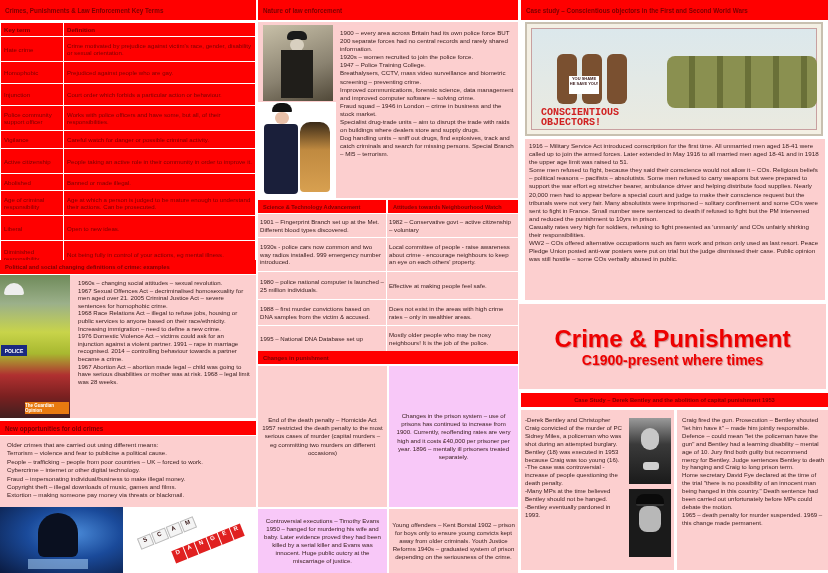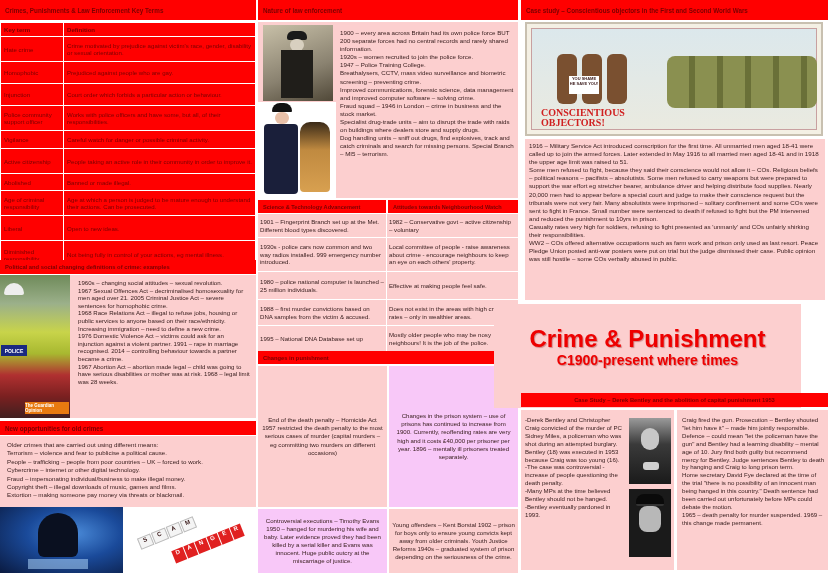--- a/index.html
+++ b/index.html
@@ -196,31 +196,31 @@
 
 <div class="abs hdr" style="left:521px;top:0;width:307px;height:20px;">Case study – Conscientious objectors in the First and Second World Wars</div>
 
 <div class="abs img" style="left:525px;top:22px;width:298px;height:114px;background:#f4f0e4;border:2px solid #c8c0b0;">
   <div style="position:absolute;left:4px;top:4px;right:4px;bottom:4px;background:linear-gradient(180deg,#dce8ec,#eaeae0);border:1px solid #c8a0a0;"></div>
   <div style="position:absolute;left:30px;top:30px;width:20px;height:50px;background:#7a5030;border-radius:6px;"></div>
   <div style="position:absolute;left:55px;top:30px;width:20px;height:50px;background:#7a5030;border-radius:6px;"></div>
   <div style="position:absolute;left:80px;top:30px;width:20px;height:50px;background:#7a5030;border-radius:6px;"></div>
   <div style="position:absolute;left:42px;top:52px;width:30px;height:18px;background:#fff;font-size:4px;font-weight:bold;text-align:center;line-height:5px;">YOU SHAME HE SAVE YOU!</div>
   <div style="position:absolute;left:140px;top:32px;width:150px;height:52px;background:repeating-linear-gradient(90deg,#8a9050 0 22px,#6a7038 22px 28px);border-radius:8px;"></div>
-  <div style="position:absolute;left:14px;top:84px;width:140px;color:#d02020;font-weight:bold;font-size:10px;line-height:10px;font-family:Liberation Serif, serif;">CONSCIENTIOUS OBJECTORS!</div>
+  <div style="position:absolute;left:14px;top:84px;width:140px;color:#d02020;font-weight:bold;font-size:10px;line-height:10px;font-family:Liberation Mono, monospace;">CONSCIENTIOUS OBJECTORS!</div>
 </div>
 
 <div class="abs pink txt" style="left:525px;top:139px;width:300px;height:161px;padding:3px 4px;font-size:6.2px;line-height:8.1px;">
   <div>1916 – Military Service Act introduced conscription for the first time. All unmarried men aged 18-41 were called up to join the armed forces. Later extended in May 1916 to all married men aged 18-41 and in 1918 the upper age limit was raised to 51.</div>
   <div>Some men refused to fight, because they said their conscience would not allow it – COs. Religious beliefs – political reasons – pacifists – absolutists. Some men refused to carry weapons but were prepared to support the war effort eg stretcher bearer, ambulance driver and helping distribute food supplies. Nearly 20,000 men had to appear before a special court and judge to make their conscience request but the tribunals were not very fair. Many absolutists were imprisoned – solitary confinement and some COs were sent to fight in France. Small number were sentenced to death if refused to fight but the PM intervened and reduced the punishment to 10yrs in prison.</div>
   <div>Casualty rates very high for soldiers, refusing to fight presented as 'unmanly' and COs unfairly shirking their responsibilities.</div>
   <div>WW2 – COs offered alternative occupations such as farm work and prison only used as last resort. Peace Pledge Union posted anti-war posters were put on trial but the judge dismissed their case. Public opinion was still hostile – some COs verbally abused in public.</div>
 </div>
 
-<div class="abs pink" style="left:494px;top:304px;width:307px;height:104px;">
+<div class="abs pink" style="left:519px;top:304px;width:307px;height:85px;">
   <div class="bigtitle" style="margin-top:22px;font-size:24px;line-height:26px;">Crime &amp; Punishment</div>
   <div class="bigtitle" style="font-size:14px;line-height:16px;">C1900-present where times</div>
 </div>
 
 <div class="abs hdr" style="left:521px;top:393px;width:307px;height:14px;justify-content:center;font-size:5.8px;">Case Study – Derek Bentley and the abolition of capital punishment 1953</div>
 
 <div class="abs pink txt" style="left:521px;top:410px;width:106px;height:160px;padding:6px 3px 0 4px;font-size:6.1px;line-height:7.9px;">
   <div>-Derek Bentley and Christopher Craig convicted of the murder of PC Sidney Miles, a policeman who was shot during an attempted burglary. Bentley (18) was executed in 1953 because Craig was too young (16).</div>
   <div>-The case was controversial - increase of people questioning the death penalty.</div>
   <div>-Many MPs at the time believed Bentley should not be hanged.</div>

